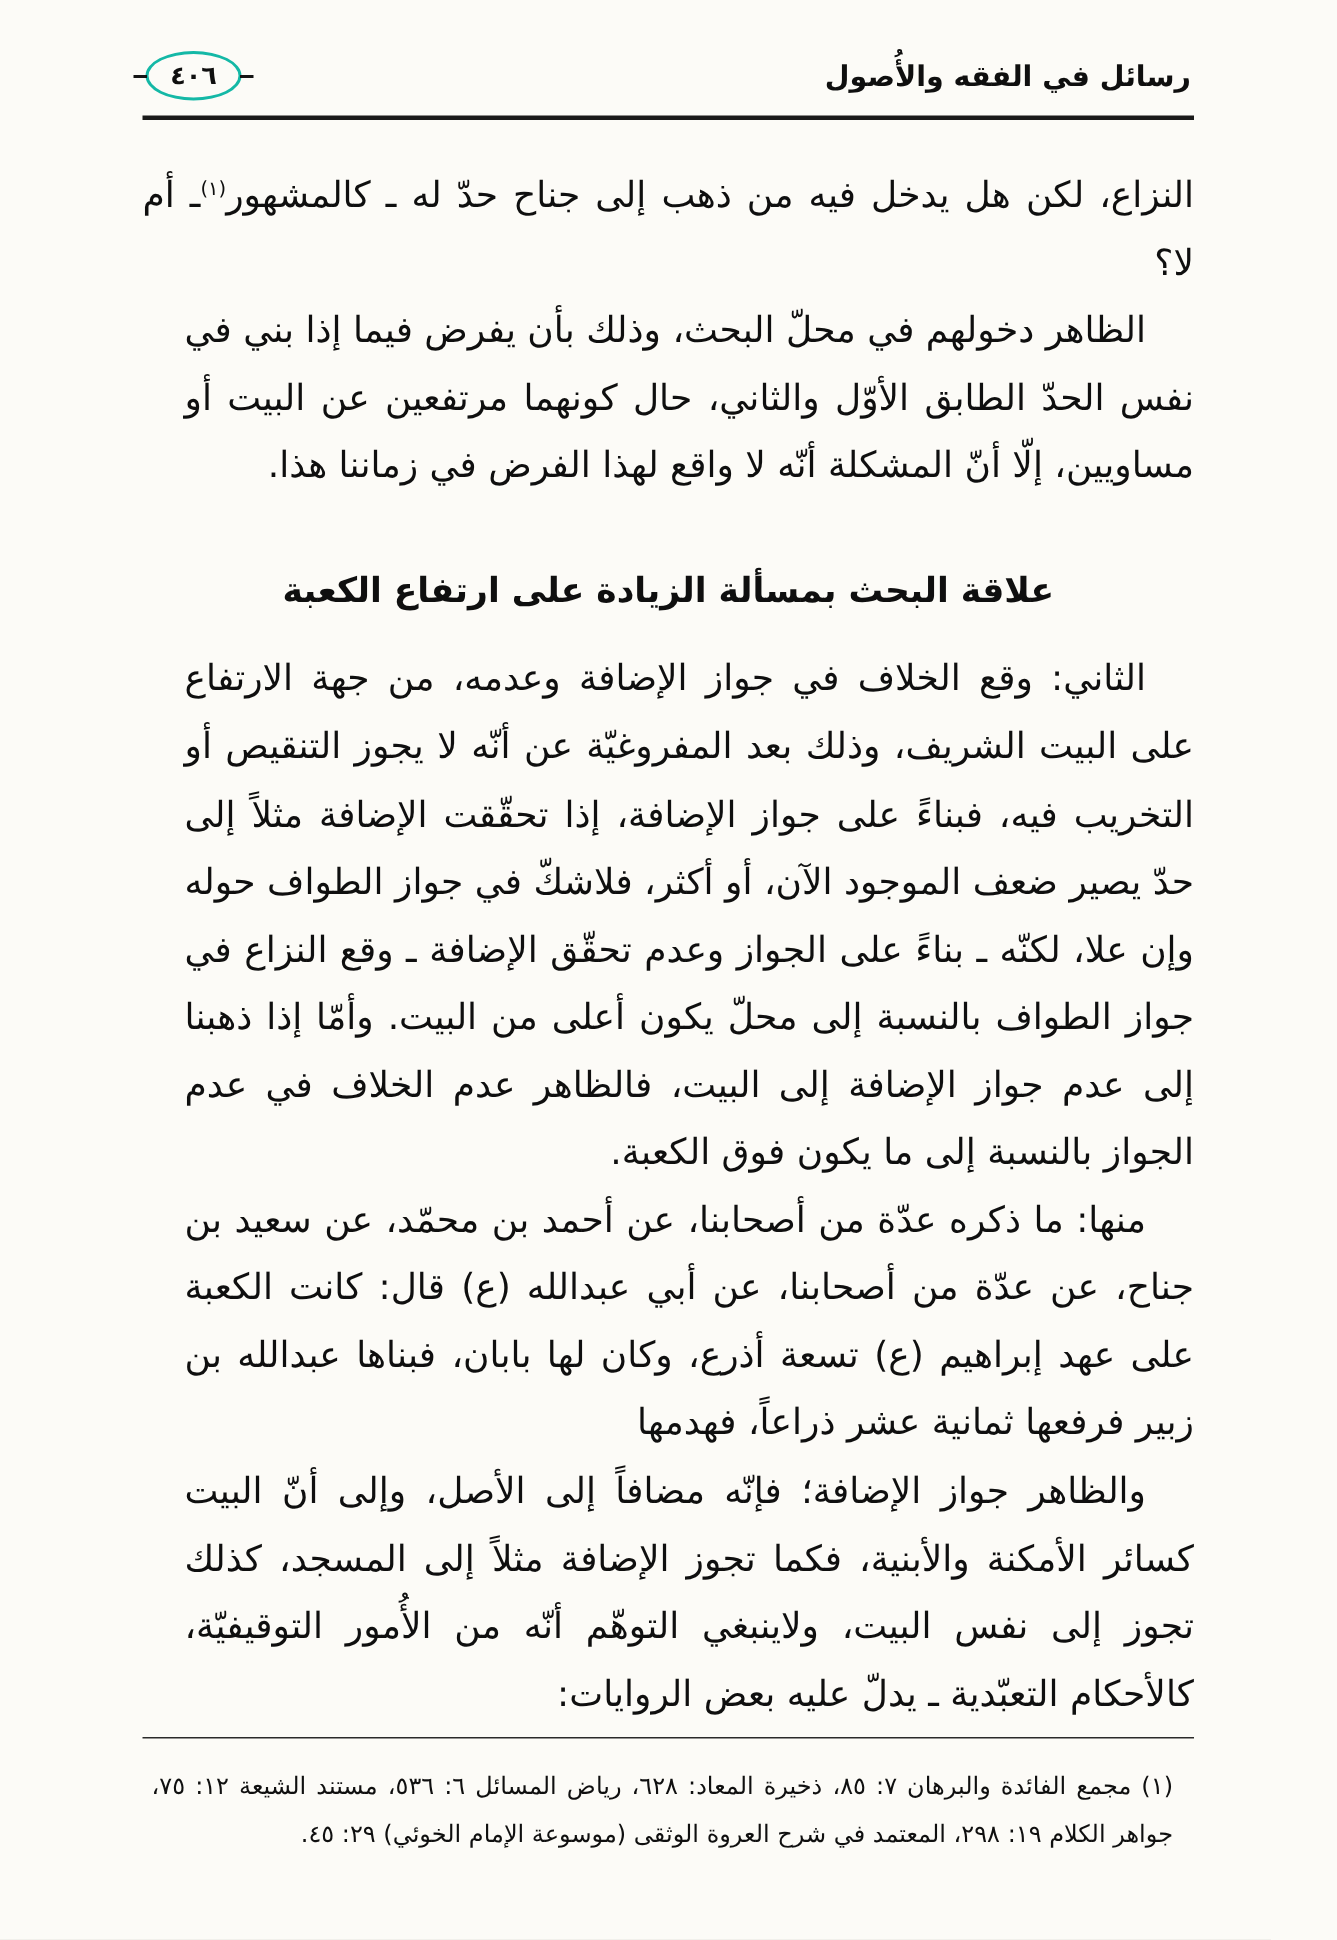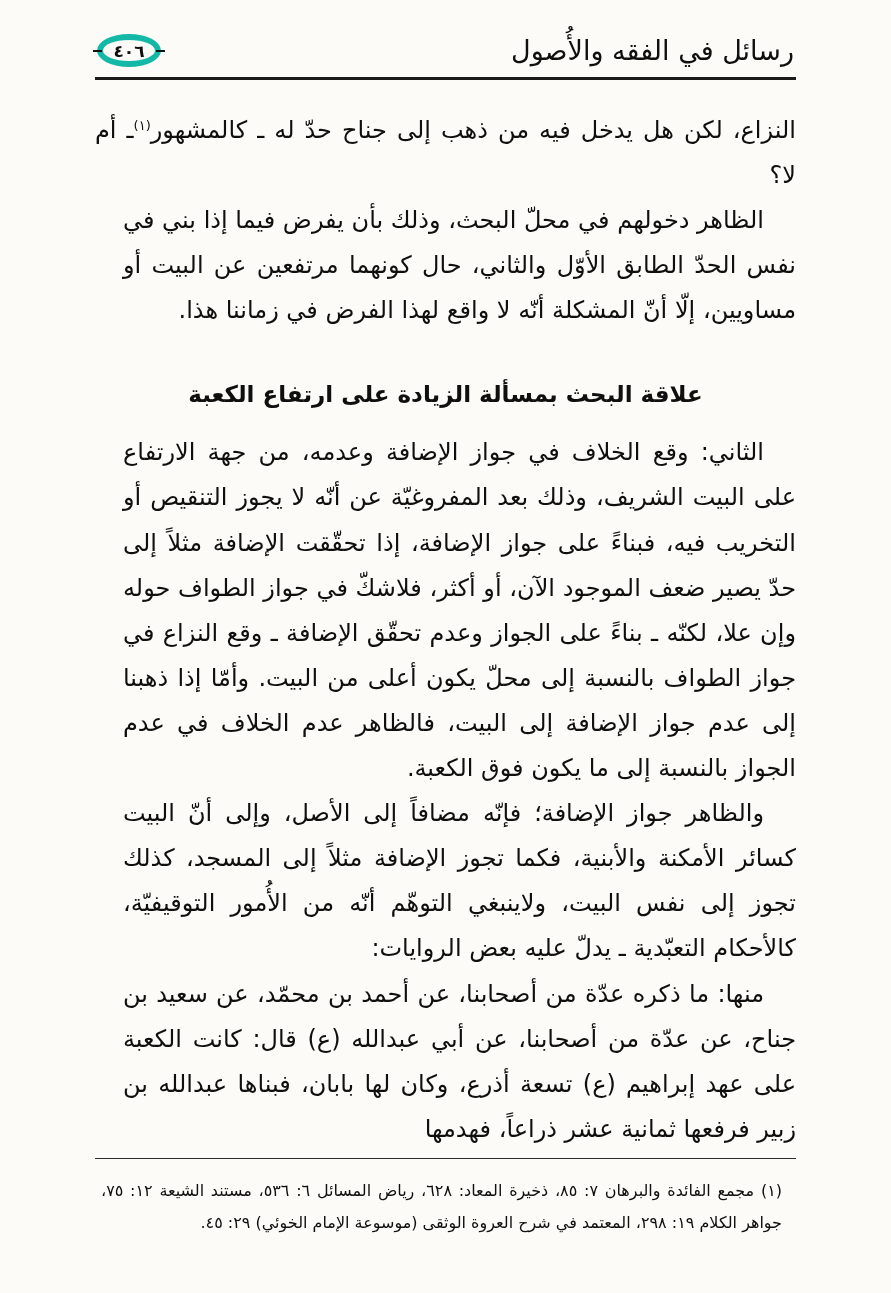--- a/index.html
+++ b/index.html
@@ -20,29 +20,29 @@
     overflow: hidden;
   }
   
   .page-header {
     display: flex;
     justify-content: space-between;
     align-items: center;
     padding: 0 2px 10px 2px;
   }
   .book-title {
-    font-size: 27px;
-    font-weight: normal;
+    font-size: 19px;
+    font-weight: bold;
     letter-spacing: 0;
   }
   .page-number-ornament {
     position: relative;
     width: 64px;
     height: 33px;
-    border: 6px solid #14b8a6;
+    border: 2px solid #14b8a6;
     border-radius: 50%;
     display: flex;
     align-items: center;
     justify-content: center;
     font-size: 17px;
     font-weight: bold;
     background: #fcfbf7;
     flex: 0 0 auto;
   }
   .page-number-ornament::before,
@@ -112,23 +112,23 @@
   <main class="page-body">
 
     <p class="para"><span>النزاع، لكن هل يدخل فيه من ذهب إلى جناح حدّ له ـ كالمشهور</span><sup class="fnref">(١)</sup><span>ـ أم لا؟</span></p>
 
     <p class="para indent">الظاهر دخولهم في محلّ البحث، وذلك بأن يفرض فيما إذا بني في نفس الحدّ الطابق الأوّل والثاني، حال كونهما مرتفعين عن البيت أو مساويين، إلّا أنّ المشكلة أنّه لا واقع لهذا الفرض في زماننا هذا.</p>
 
     <h2 class="section-heading">علاقة البحث بمسألة الزيادة على ارتفاع الكعبة</h2>
 
     <p class="para indent"><strong class="lead">الثاني: </strong><span>وقع الخلاف في جواز الإضافة وعدمه، من جهة الارتفاع على البيت الشريف، وذلك بعد المفروغيّة عن أنّه لا يجوز التنقيص أو التخريب فيه، فبناءً على جواز الإضافة، إذا تحقّقت الإضافة مثلاً إلى حدّ يصير ضعف الموجود الآن، أو أكثر، فلاشكّ في جواز الطواف حوله وإن علا، لكنّه ـ بناءً على الجواز وعدم تحقّق الإضافة ـ وقع النزاع في جواز الطواف بالنسبة إلى محلّ يكون أعلى من البيت. وأمّا إذا ذهبنا إلى عدم جواز الإضافة إلى البيت، فالظاهر عدم الخلاف في عدم الجواز بالنسبة إلى ما يكون فوق الكعبة.</span></p>
 
+    <p class="para indent"><strong class="lead">منها: </strong><span>ما ذكره عدّة من أصحابنا، عن أحمد بن محمّد، عن سعيد بن جناح، عن عدّة من أصحابنا، عن أبي عبدالله (ع) قال: كانت الكعبة على عهد إبراهيم (ع) تسعة أذرع، وكان لها بابان، فبناها عبدالله بن زبير فرفعها ثمانية عشر ذراعاً، فهدمها</span></p>
+
     <p class="para indent">والظاهر جواز الإضافة؛ فإنّه مضافاً إلى الأصل، وإلى أنّ البيت كسائر الأمكنة والأبنية، فكما تجوز الإضافة مثلاً إلى المسجد، كذلك تجوز إلى نفس البيت، ولاينبغي التوهّم أنّه من الأُمور التوقيفيّة، كالأحكام التعبّدية ـ يدلّ عليه بعض الروايات:</p>
-
-    <p class="para indent"><strong class="lead">منها: </strong><span>ما ذكره عدّة من أصحابنا، عن أحمد بن محمّد، عن سعيد بن جناح، عن عدّة من أصحابنا، عن أبي عبدالله (ع) قال: كانت الكعبة على عهد إبراهيم (ع) تسعة أذرع، وكان لها بابان، فبناها عبدالله بن زبير فرفعها ثمانية عشر ذراعاً، فهدمها</span></p>
 
   </main>
 
   <footer class="footnote-area">
     <div class="footnote-rule"></div>
     <p class="footnote-text">(١) مجمع الفائدة والبرهان ٧: ٨٥، ذخيرة المعاد: ٦٢٨، رياض المسائل ٦: ٥٣٦، مستند الشيعة ١٢: ٧٥، جواهر الكلام ١٩: ٢٩٨، المعتمد في شرح العروة الوثقى (موسوعة الإمام الخوئي) ٢٩: ٤٥.</p>
   </footer>
 
 </div>
 

